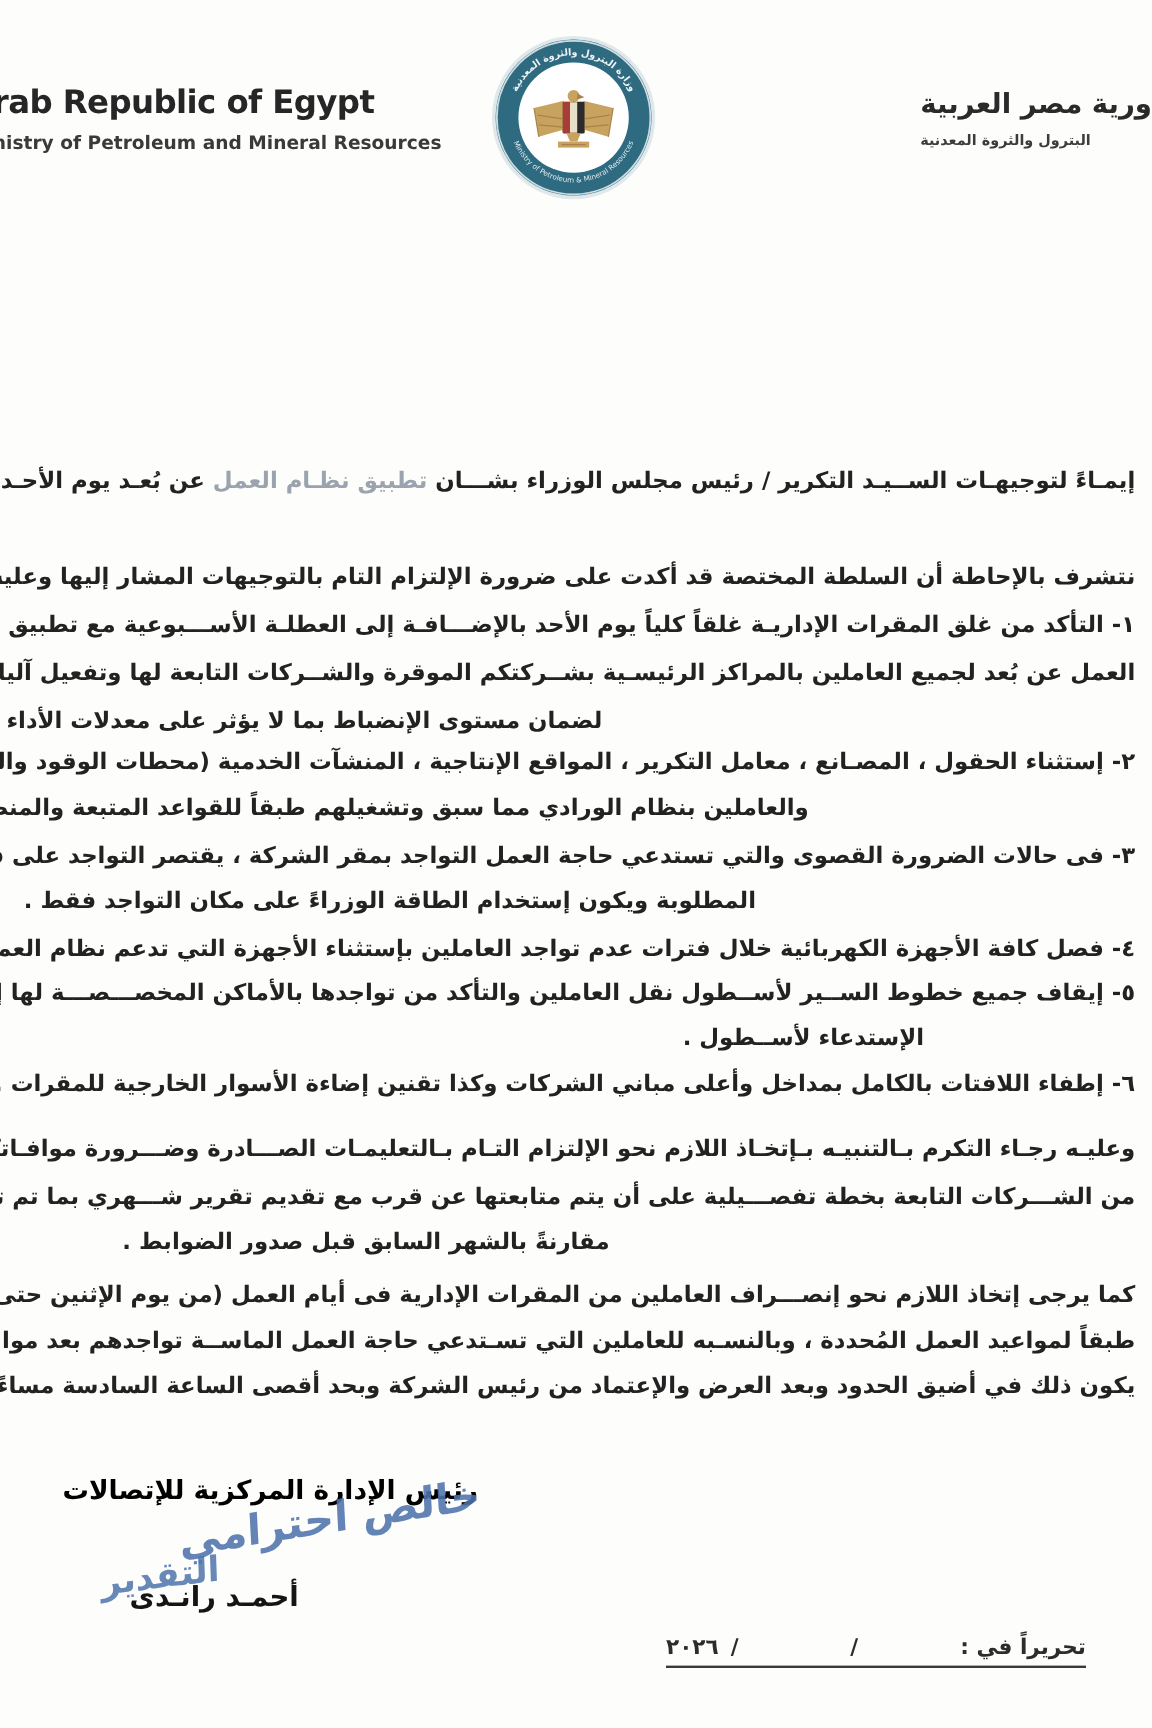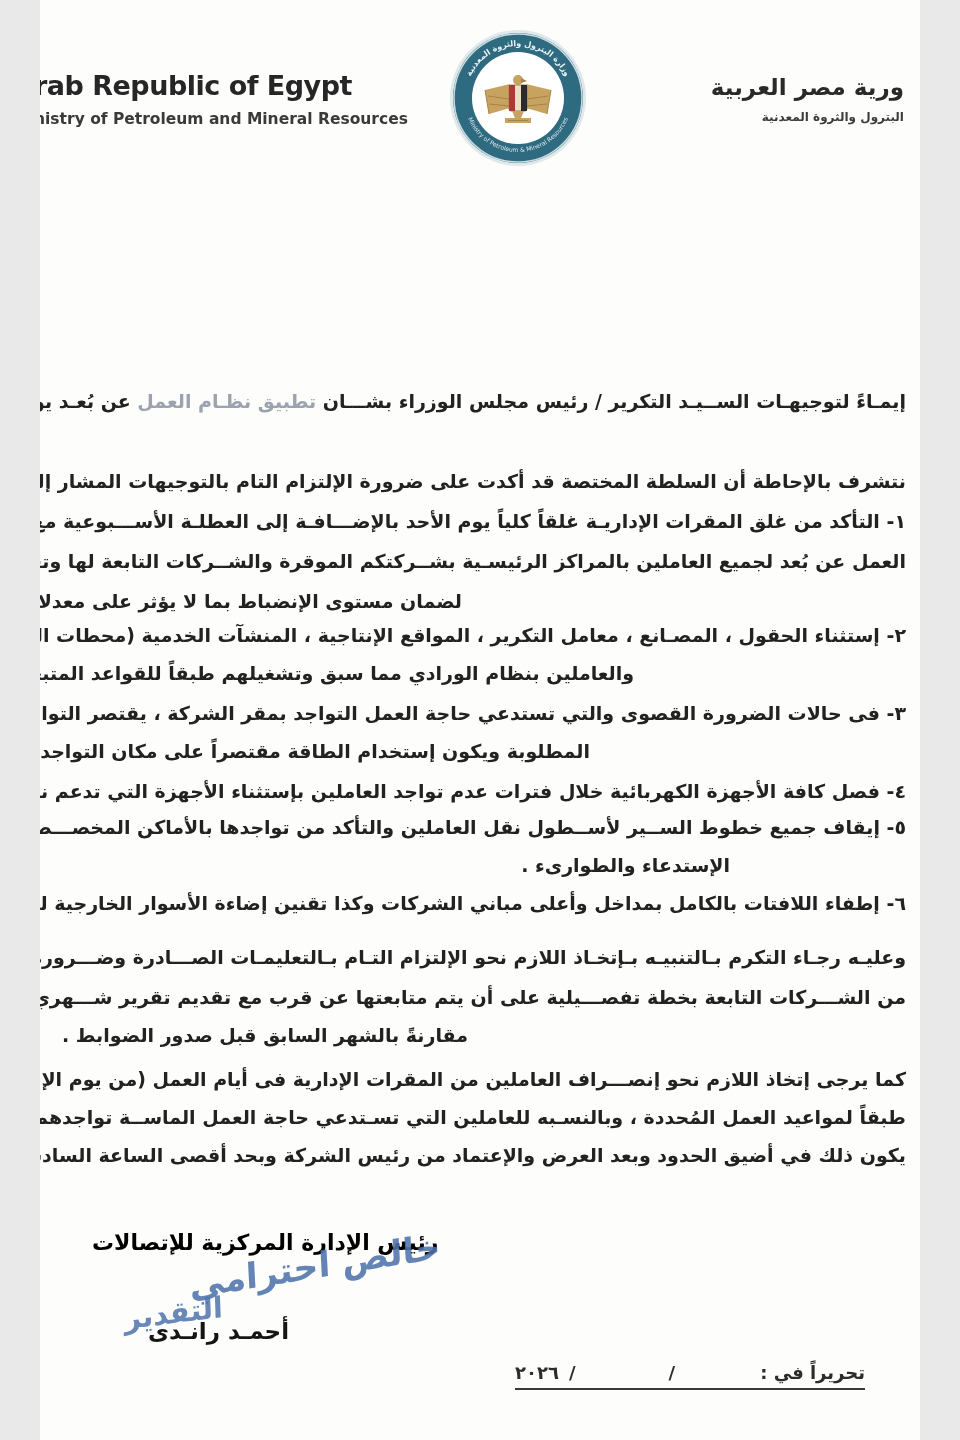--- a/index.html
+++ b/index.html
@@ -1,26 +1,26 @@
 <!DOCTYPE html>
 <html lang="ar"><head>
 <meta charset="utf-8">
 <style>
   html,body{margin:0;padding:0;background:#e9e9e9;}
   .page{
-    position:relative;width:880px;height:1440px;margin:0 auto;
+    position:relative;width:960px;height:1440px;margin:0 auto;
     background:#fdfdfc;overflow:hidden;color:#1e1e1e;
     font-family:"DejaVu Sans",sans-serif;
   }
   
   .hdr-left{position:absolute;left:-6px;top:70px;}
   .hdr-left-l1{font-size:27px;font-weight:bold;color:#262626;letter-spacing:-0.5px;}
   .hdr-left-l2{font-size:15.5px;font-weight:600;color:#3a3a3a;margin-top:9px;}
   .emblem{position:absolute;left:408px;top:28px;width:140px;height:140px;}
-  .hdr-right{position:absolute;right:16px;top:74px;text-align:right;direction:rtl;}
+  .hdr-right{position:absolute;right:0px;top:74px;text-align:left;direction:rtl;}
   .hdr-right-l1{font-size:23px;font-weight:bold;color:#2a2a2a;}
   .hdr-right-l2{font-size:12px;font-weight:bold;color:#3c3c3c;margin-top:10px;}
   
   .ln{
     position:absolute;right:14px;direction:rtl;white-space:nowrap;
     font-size:19px;font-weight:bold;color:#222;text-align:right;line-height:30px;
   }
   .salutation{font-size:20.5px;right:70px;color:#1b1b1b;}
   .hl{color:#9aa3ae;font-weight:bold;}
   .valediction{left:0;right:0;text-align:center;font-size:22px;color:#161616;}
@@ -97,26 +97,26 @@
   <div class="ln" style="top:466px">نتشرف بالإحاطة أن السلطة المختصة قد أكدت على ضرورة الإلتزام التام بالتوجيهات المشار إليها وعليه فقد تقرر ما يلي :-</div>
 
   <div class="ln" style="top:506px">١- التأكد من غلق المقرات الإداريـة غلقاً كلياً يوم الأحد بالإضـــافـة إلى العطلـة الأســـبوعية مع تطبيق نظـام</div>
   <div class="ln" style="top:546px">العمل عن بُعد لجميع العاملين بالمراكز الرئيسـية بشــركتكم الموقرة والشــركات التابعة لها وتفعيل آليات المتابعة والرقابة</div>
   <div class="ln" style="top:586px;right:458px">لضمان مستوى الإنضباط بما لا يؤثر على معدلات الأداء .</div>
 
   <div class="ln" style="top:620px">٢- إستثناء الحقول ، المصـانع ، معامل التكرير ، المواقع الإنتاجية ، المنشآت الخدمية (محطات الوقود والمسـتودعات ... إلخ)</div>
   <div class="ln" style="top:658px;right:286px">والعاملين بنظام الورادي مما سبق وتشغيلهم طبقاً للقواعد المتبعة والمنظمة في هذا الشأن .</div>
 
   <div class="ln" style="top:698px">٣- فى حالات الضرورة القصوى والتي تستدعي حاجة العمل التواجد بمقر الشركة ، يقتصر التواجد على فترة أداء الأعمال</div>
-  <div class="ln" style="top:736px;right:330px">المطلوبة ويكون إستخدام الطاقة مقتصراً على مكان التواجد فقط .</div>
+  <div class="ln" style="top:736px;right:330px">المطلوبة ويكون إستخدام الطاقة الوزراءً على مكان التواجد فقط .</div>
 
   <div class="ln" style="top:776px">٤- فصل كافة الأجهزة الكهربائية خلال فترات عدم تواجد العاملين بإستثناء الأجهزة التي تدعم نظام العمل .</div>
 
   <div class="ln" style="top:812px">٥- إيقاف جميع خطوط الســير لأســطول نقل العاملين والتأكد من تواجدها بالأماكن المخصـــصـــة لها إلا فى حالات</div>
-  <div class="ln" style="top:850px;right:190px">الإستدعاء والطوارىء .</div>
+  <div class="ln" style="top:850px;right:190px">الإستدعاء لأســطول .</div>
 
   <div class="ln" style="top:888px">٦- إطفاء اللافتات بالكامل بمداخل وأعلى مباني الشركات وكذا تقنين إضاءة الأسوار الخارجية للمقرات .</div>
 
   <div class="ln" style="top:942px">وعليـه رجـاء التكرم بـالتنبيـه بـإتخـاذ اللازم نحو الإلتزام التـام بـالتعليمـات الصـــادرة وضـــرورة موافـاتكم</div>
   <div class="ln" style="top:982px">من الشـــركات التابعة بخطة تفصـــيلية على أن يتم متابعتها عن قرب مع تقديم تقرير شـــهري بما تم ترشـــيده</div>
   <div class="ln" style="top:1020px;right:452px">مقارنةً بالشهر السابق قبل صدور الضوابط .</div>
 
   <div class="ln" style="top:1064px">كما يرجى إتخاذ اللازم نحو إنصـــراف العاملين من المقرات الإدارية فى أيام العمل (من يوم الإثنين حتى الخميس)</div>
   <div class="ln" style="top:1102px">طبقاً لمواعيد العمل المُحددة ، وبالنسـبه للعاملين التي تسـتدعي حاجة العمل الماســة تواجدهم بعد مواعيد العمل المقررة</div>
   <div class="ln" style="top:1140px">يكون ذلك في أضيق الحدود وبعد العرض والإعتماد من رئيس الشركة وبحد أقصى الساعة السادسة مساءً بإستثناء حالات الطوارئ .</div>

